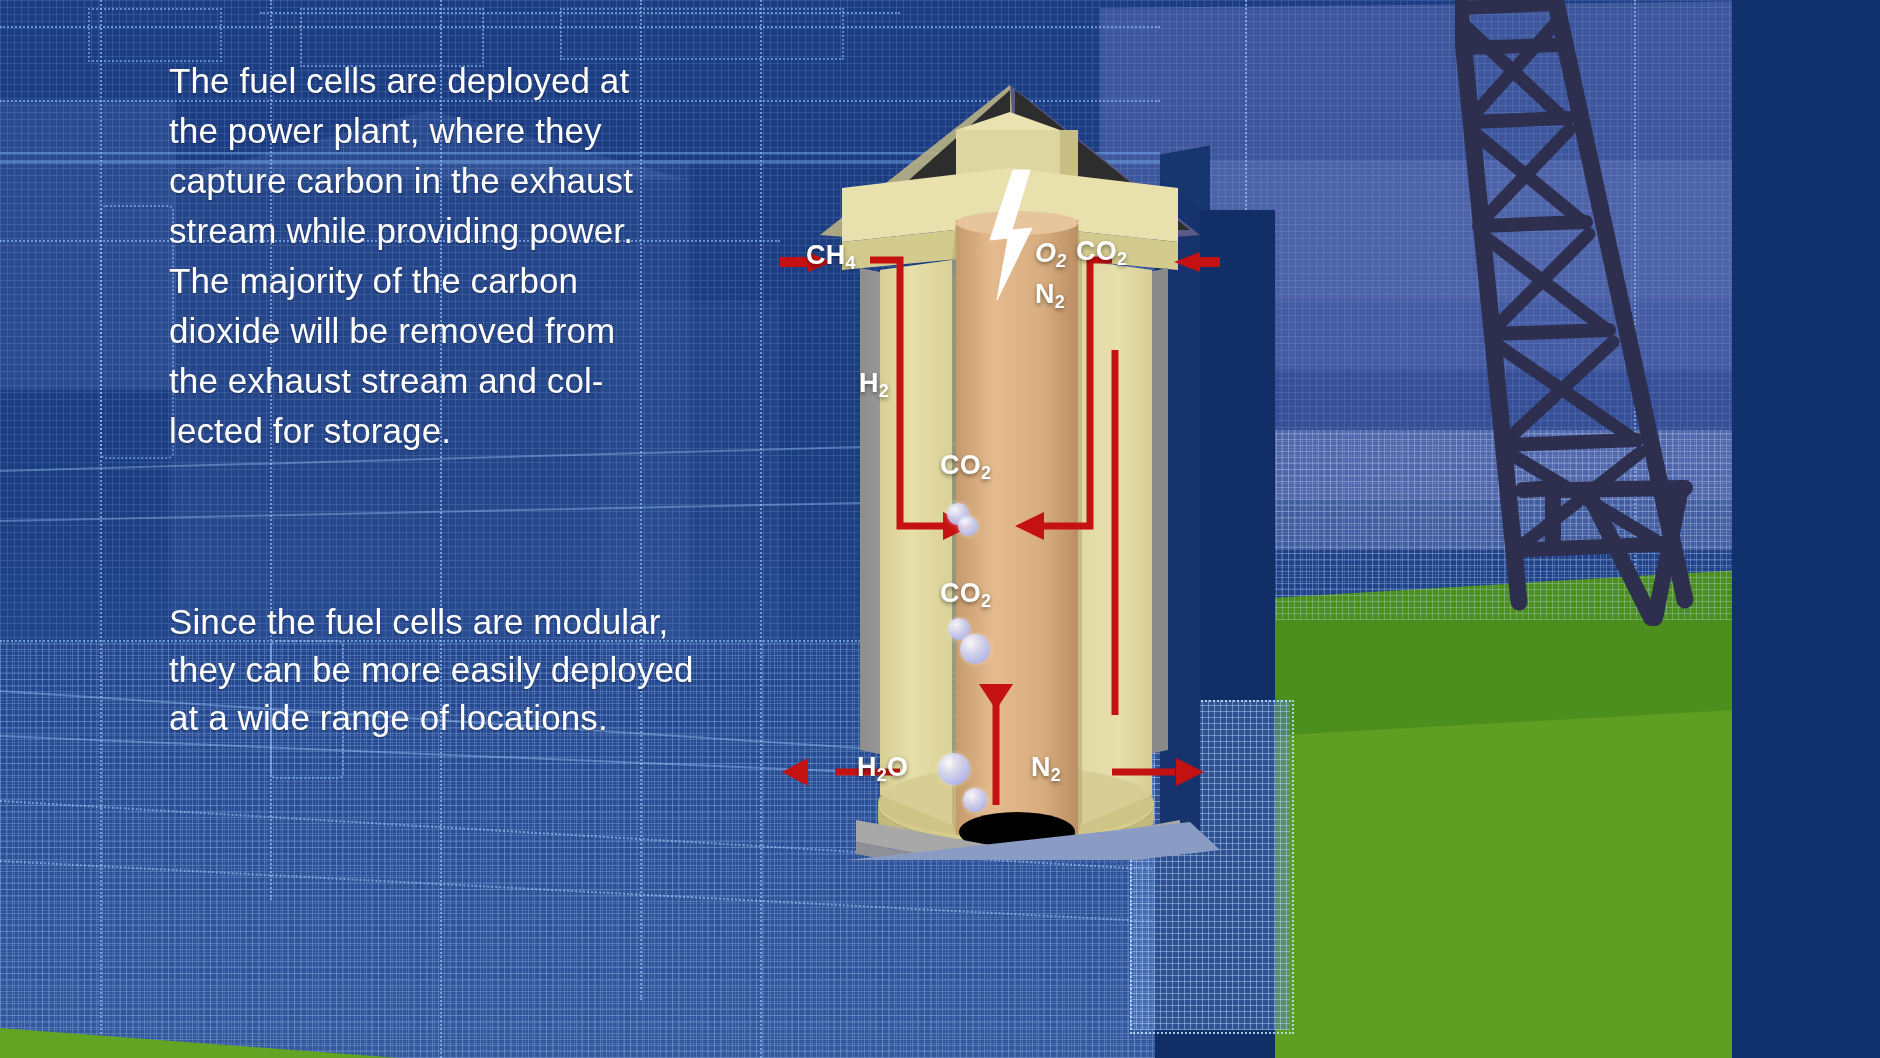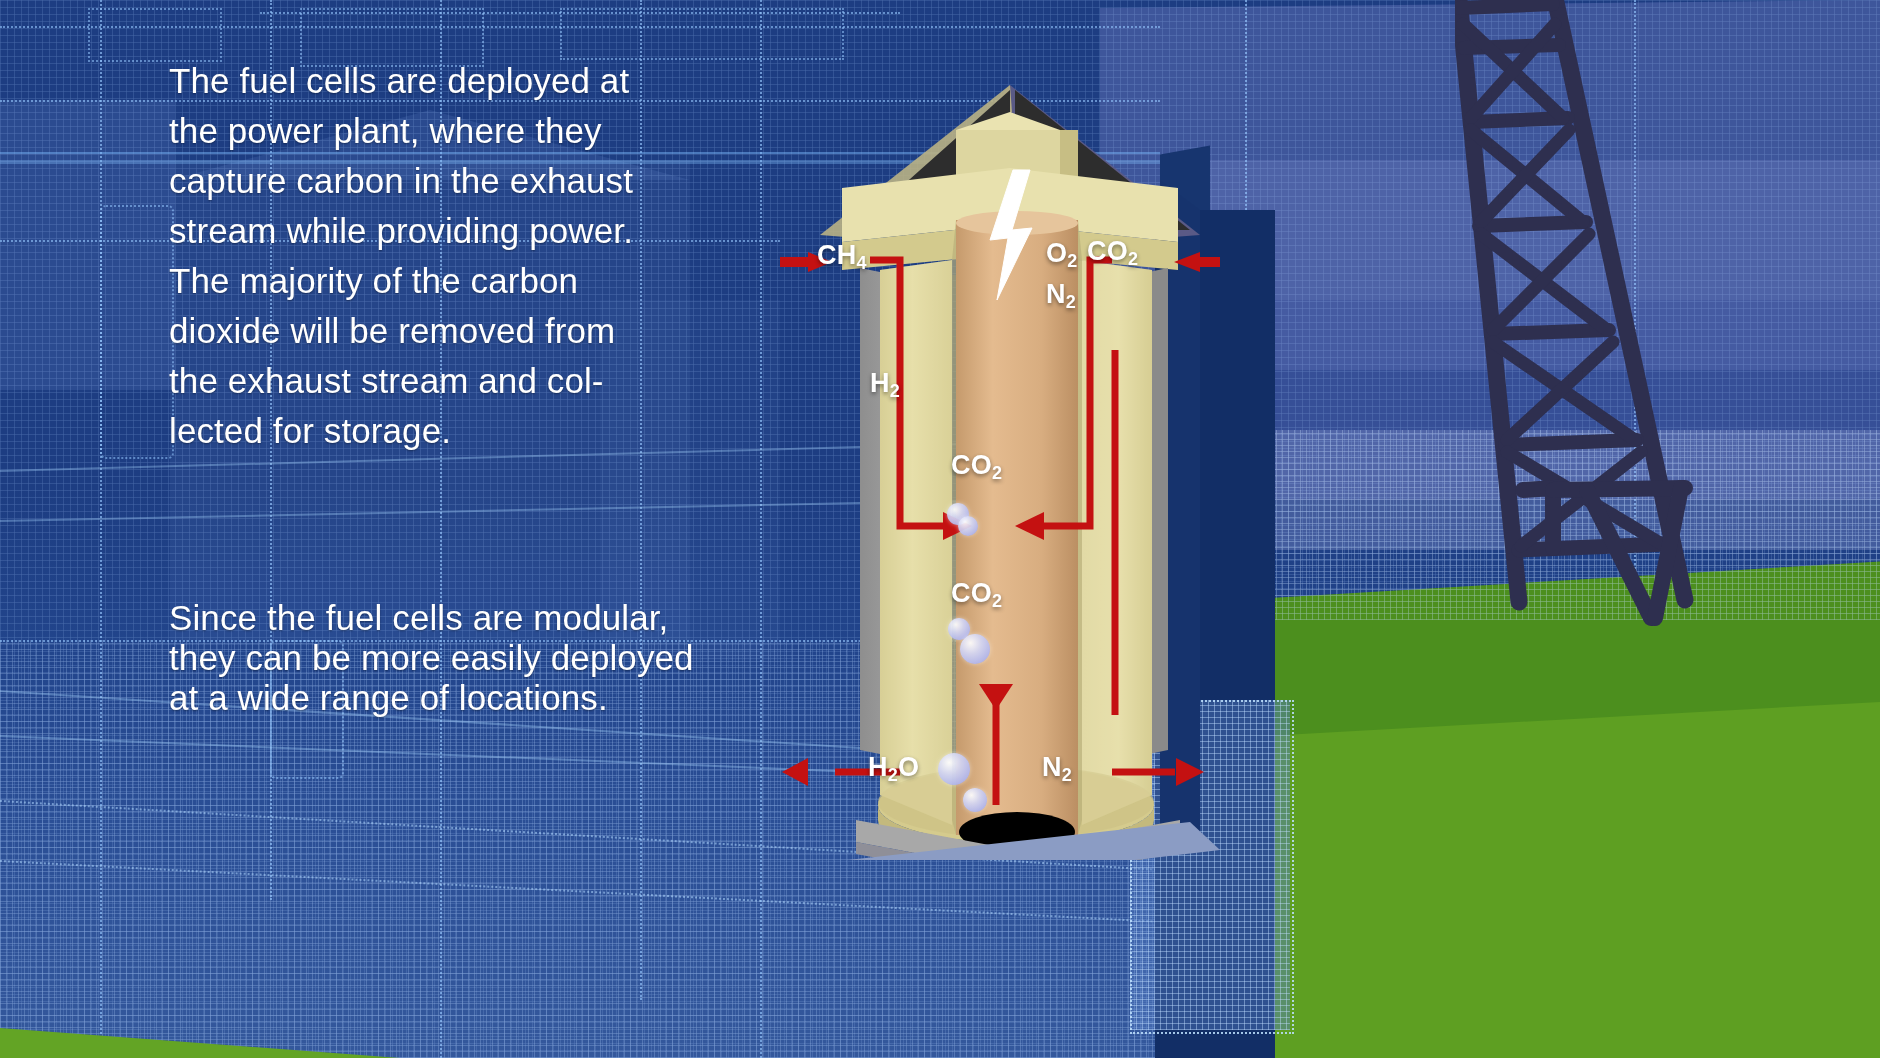--- a/index.html
+++ b/index.html
@@ -1,18 +1,18 @@
 <!DOCTYPE html>
 <html><head>
 <meta charset="utf-8">
 <style>
   html,body{margin:0;padding:0;background:#10316b;}
   body{width:1880px;height:1058px;overflow:hidden;font-family:"Liberation Sans",sans-serif;}
 
-  #stage{position:relative;width:1880px;height:1058px;overflow:hidden;
+  #stage{position:relative;width:1732px;height:1058px;overflow:hidden;
          background:#1b3a7a;}
 
   
   .bg-layer{position:absolute;inset:0;}
 
   .sky-gradient{
     background:linear-gradient(180deg,#1d3d82 0%,#1d3d82 46%,#22458c 62%,#2b4f96 78%,#34589c 100%);
   }
   
   .sky-band-a{position:absolute;left:1100px;top:0;width:780px;height:300px;
@@ -68,29 +68,29 @@
 
   
   .tower{position:absolute;left:1455px;top:-10px;width:330px;height:640px;}
   .tower svg{display:block;}
 
   
   .copy{position:absolute;color:#ffffff;font-family:"Liberation Sans",sans-serif;
         font-weight:400;letter-spacing:.1px;
         text-shadow:0 1px 2px rgba(0,0,0,.35);}
   #para1{left:169px;top:56px;width:620px;font-size:35px;line-height:50px;}
-  #para2{left:169px;top:598px;width:620px;font-size:35px;line-height:40px;}
+  #para2{left:169px;top:598px;width:620px;font-size:35px;line-height:48px;}
   .copy p{margin:0;white-space:pre-line;}
 
   
   .cell{position:absolute;left:760px;top:60px;width:460px;height:800px;}
 
   .lbl{position:absolute;color:#fff;font-size:27px;font-weight:700;
        font-family:"Liberation Sans",sans-serif;letter-spacing:.2px;
-       text-shadow:0 2px 4px rgba(0,0,0,.45);white-space:nowrap;margin-left:11px;}
+       text-shadow:0 2px 4px rgba(0,0,0,.45);white-space:nowrap;}
   .lbl sub{font-size:18px;vertical-align:baseline;position:relative;top:5px;}
 
   
   .flow{position:absolute;left:760px;top:60px;width:460px;height:820px;pointer-events:none;}
 
   .bubble{position:absolute;border-radius:50%;
     background:radial-gradient(circle at 35% 30%,#ffffff 0%,#d3d6f5 38%,#9aa2ec 100%);
     opacity:.92;box-shadow:0 0 4px rgba(255,255,255,.5);}
 </style>
 </head>
@@ -319,21 +319,21 @@
   </div>
 
   <div class="bubble" style="left:947px;top:503px;width:22px;height:22px;"></div>
   <div class="bubble" style="left:958px;top:516px;width:20px;height:20px;"></div>
   <div class="bubble" style="left:948px;top:618px;width:22px;height:22px;"></div>
   <div class="bubble" style="left:960px;top:634px;width:30px;height:30px;"></div>
   <div class="bubble" style="left:938px;top:753px;width:32px;height:32px;"></div>
   <div class="bubble" style="left:963px;top:788px;width:24px;height:24px;"></div>
 
   <div class="lbl" style="left:806px;top:240px;">CH<sub>4</sub></div>
-  <div class="lbl" style="left:1035px;top:238px;">O<sub>2</sub></div>
+  <div class="lbl" style="left:1035px;top:238px;font-style:italic;">O<sub>2</sub></div>
   <div class="lbl" style="left:1076px;top:236px;">CO<sub>2</sub></div>
   <div class="lbl" style="left:1035px;top:279px;">N<sub>2</sub></div>
   <div class="lbl" style="left:859px;top:368px;">H<sub>2</sub></div>
   <div class="lbl" style="left:940px;top:450px;">CO<sub>2</sub></div>
   <div class="lbl" style="left:940px;top:578px;">CO<sub>2</sub></div>
   <div class="lbl" style="left:857px;top:752px;">H<sub>2</sub>O</div>
   <div class="lbl" style="left:1031px;top:752px;">N<sub>2</sub></div>
 
 </div>
 

